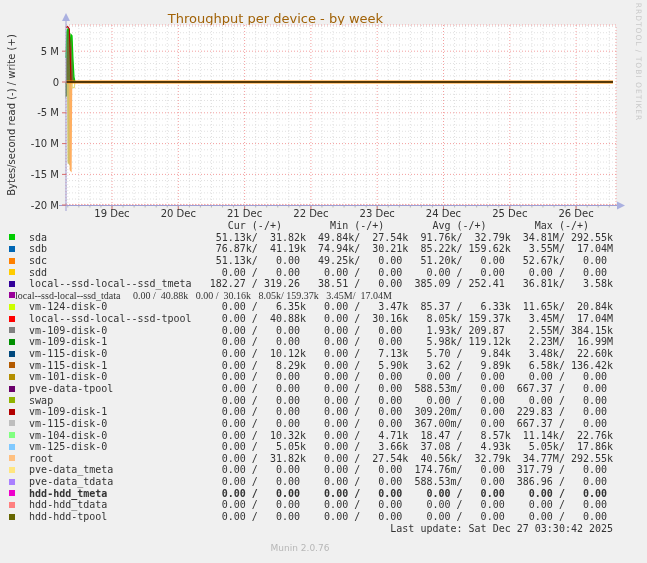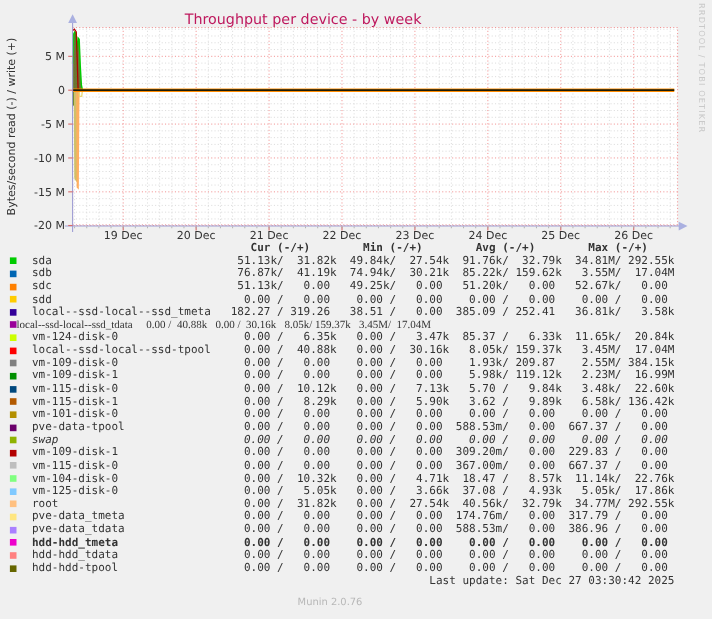--- a/index.html
+++ b/index.html
@@ -1,19 +1,19 @@
 <!DOCTYPE html>
 <html><head>
 <meta charset="utf-8">
 <style>
   html,body{margin:0;padding:0;}
   body{width:647px;height:563px;background:#f0f0f0;position:relative;overflow:hidden;
        font-family:"DejaVu Sans",sans-serif;}
   .chart-title{position:absolute;top:11px;left:0;width:551px;text-align:center;
-       font-size:13px;color:#be185d;}
+       font-size:13px;color:#a16207;}
   .ylabel{position:absolute;top:115px;left:11px;transform:translate(-50%,-50%) rotate(-90deg);
        white-space:nowrap;font-size:10px;color:#333;}
   .watermark{position:absolute;top:62px;left:638px;transform:translate(-50%,-50%) rotate(90deg);
        white-space:nowrap;font-size:7.5px;letter-spacing:1px;color:#c9c9c9;}
   #plot{position:absolute;top:0;left:0;}
   #legend{position:absolute;top:220px;left:5px;width:640px;
        font-family:"DejaVu Sans Mono",monospace;font-size:10px;color:#333;}
   .lrow{position:relative;height:11.65px;line-height:11.65px;white-space:pre;}
   .swatch{position:absolute;left:4px;top:2.6px;width:6px;height:6px;display:block;}
   .version{position:absolute;top:543px;left:0;width:600px;text-align:center;
@@ -194,36 +194,36 @@
     <text x="112" y="217" text-anchor="middle" font-size="10px" fill="#333" font-family="DejaVu Sans, sans-serif">19 Dec</text>
     <text x="178.3" y="217" text-anchor="middle" font-size="10px" fill="#333" font-family="DejaVu Sans, sans-serif">20 Dec</text>
     <text x="244.6" y="217" text-anchor="middle" font-size="10px" fill="#333" font-family="DejaVu Sans, sans-serif">21 Dec</text>
     <text x="310.9" y="217" text-anchor="middle" font-size="10px" fill="#333" font-family="DejaVu Sans, sans-serif">22 Dec</text>
     <text x="377.2" y="217" text-anchor="middle" font-size="10px" fill="#333" font-family="DejaVu Sans, sans-serif">23 Dec</text>
     <text x="443.5" y="217" text-anchor="middle" font-size="10px" fill="#333" font-family="DejaVu Sans, sans-serif">24 Dec</text>
     <text x="509.79999999999995" y="217" text-anchor="middle" font-size="10px" fill="#333" font-family="DejaVu Sans, sans-serif">25 Dec</text>
     <text x="576.0999999999999" y="217" text-anchor="middle" font-size="10px" fill="#333" font-family="DejaVu Sans, sans-serif">26 Dec</text>
   </svg>
 <div id="legend">
-    <div class="lrow"><span style="white-space: pre; font-weight: bold;">                                     Cur (-/+)        Min (-/+)        Avg (-/+)        Max (-/+)    </span></div>
+    <div class="lrow"><span style="white-space: pre;">                                     Cur (-/+)        Min (-/+)        Avg (-/+)        Max (-/+)    </span></div>
     <div class="lrow"><span style="white-space: pre; margin-top: 28px;">    sda                            51.13k/  31.82k  49.84k/  27.54k  91.76k/  32.79k  34.81M/ 292.55k</span><span class="swatch" style="background: rgb(0, 204, 0);"></span></div>
     <div class="lrow"><span style="white-space: pre; margin-top: 16px;">    sdb                            76.87k/  41.19k  74.94k/  30.21k  85.22k/ 159.62k   3.55M/  17.04M</span><span class="swatch" style="background: rgb(0, 102, 179);"></span></div>
     <div class="lrow"><span style="white-space: pre;">    sdc                            51.13k/   0.00   49.25k/   0.00   51.20k/   0.00   52.67k/   0.00 </span><span class="swatch" style="background: rgb(255, 128, 0);"></span></div>
     <div class="lrow"><span style="white-space: pre;">    sdd                             0.00 /   0.00    0.00 /   0.00    0.00 /   0.00    0.00 /   0.00 </span><span class="swatch" style="background: rgb(255, 204, 0);"></span></div>
     <div class="lrow"><span style="white-space: pre;">    local--ssd-local--ssd_tmeta   182.27 / 319.26   38.51 /   0.00  385.09 / 252.41   36.81k/   3.58k</span><span class="swatch" style="background: rgb(51, 0, 153);"></span></div>
     <div class="lrow"><span style="white-space: pre; font-family: Liberation Serif, serif;">    local--ssd-local--ssd_tdata     0.00 /  40.88k   0.00 /  30.16k   8.05k/ 159.37k   3.45M/  17.04M</span><span class="swatch" style="background: rgb(153, 0, 153);"></span></div>
     <div class="lrow"><span style="white-space: pre;">    vm-124-disk-0                   0.00 /   6.35k   0.00 /   3.47k  85.37 /   6.33k  11.65k/  20.84k</span><span class="swatch" style="background: rgb(204, 255, 0);"></span></div>
     <div class="lrow"><span style="white-space: pre;">    local--ssd-local--ssd-tpool     0.00 /  40.88k   0.00 /  30.16k   8.05k/ 159.37k   3.45M/  17.04M</span><span class="swatch" style="background: rgb(255, 0, 0);"></span></div>
     <div class="lrow"><span style="white-space: pre;">    vm-109-disk-0                   0.00 /   0.00    0.00 /   0.00    1.93k/ 209.87    2.55M/ 384.15k</span><span class="swatch" style="background: rgb(128, 128, 128);"></span></div>
     <div class="lrow"><span style="white-space: pre;">    vm-109-disk-1                   0.00 /   0.00    0.00 /   0.00    5.98k/ 119.12k   2.23M/  16.99M</span><span class="swatch" style="background: rgb(0, 143, 0);"></span></div>
     <div class="lrow"><span style="white-space: pre;">    vm-115-disk-0                   0.00 /  10.12k   0.00 /   7.13k   5.70 /   9.84k   3.48k/  22.60k</span><span class="swatch" style="background: rgb(0, 72, 125);"></span></div>
     <div class="lrow"><span style="white-space: pre;">    vm-115-disk-1                   0.00 /   8.29k   0.00 /   5.90k   3.62 /   9.89k   6.58k/ 136.42k</span><span class="swatch" style="background: rgb(179, 90, 0);"></span></div>
     <div class="lrow"><span style="white-space: pre;">    vm-101-disk-0                   0.00 /   0.00    0.00 /   0.00    0.00 /   0.00    0.00 /   0.00 </span><span class="swatch" style="background: rgb(179, 143, 0);"></span></div>
     <div class="lrow"><span style="white-space: pre;">    pve-data-tpool                  0.00 /   0.00    0.00 /   0.00  588.53m/   0.00  667.37 /   0.00 </span><span class="swatch" style="background: rgb(107, 0, 107);"></span></div>
-    <div class="lrow"><span style="white-space: pre; font-style: italic;">    swap                            0.00 /   0.00    0.00 /   0.00    0.00 /   0.00    0.00 /   0.00 </span><span class="swatch" style="background: rgb(143, 179, 0);"></span></div>
+    <div class="lrow"><span style="white-space: pre;">    swap                            0.00 /   0.00    0.00 /   0.00    0.00 /   0.00    0.00 /   0.00 </span><span class="swatch" style="background: rgb(143, 179, 0);"></span></div>
     <div class="lrow"><span style="white-space: pre;">    vm-109-disk-1                   0.00 /   0.00    0.00 /   0.00  309.20m/   0.00  229.83 /   0.00 </span><span class="swatch" style="background: rgb(179, 0, 0);"></span></div>
     <div class="lrow"><span style="white-space: pre;">    vm-115-disk-0                   0.00 /   0.00    0.00 /   0.00  367.00m/   0.00  667.37 /   0.00 </span><span class="swatch" style="background: rgb(190, 190, 190);"></span></div>
     <div class="lrow"><span style="white-space: pre;">    vm-104-disk-0                   0.00 /  10.32k   0.00 /   4.71k  18.47 /   8.57k  11.14k/  22.76k</span><span class="swatch" style="background: rgb(128, 255, 128);"></span></div>
     <div class="lrow"><span style="white-space: pre;">    vm-125-disk-0                   0.00 /   5.05k   0.00 /   3.66k  37.08 /   4.93k   5.05k/  17.86k</span><span class="swatch" style="background: rgb(128, 201, 255);"></span></div>
     <div class="lrow"><span style="white-space: pre;">    root                            0.00 /  31.82k   0.00 /  27.54k  40.56k/  32.79k  34.77M/ 292.55k</span><span class="swatch" style="background: rgb(255, 192, 128);"></span></div>
     <div class="lrow"><span style="white-space: pre;">    pve-data_tmeta                  0.00 /   0.00    0.00 /   0.00  174.76m/   0.00  317.79 /   0.00 </span><span class="swatch" style="background: rgb(255, 230, 128);"></span></div>
     <div class="lrow"><span style="white-space: pre;">    pve-data_tdata                  0.00 /   0.00    0.00 /   0.00  588.53m/   0.00  386.96 /   0.00 </span><span class="swatch" style="background: rgb(170, 128, 255);"></span></div>
     <div class="lrow"><span style="white-space: pre; font-weight: bold;">    hdd-hdd_tmeta                   0.00 /   0.00    0.00 /   0.00    0.00 /   0.00    0.00 /   0.00 </span><span class="swatch" style="background: rgb(238, 0, 204);"></span></div>
     <div class="lrow"><span style="white-space: pre;">    hdd-hdd_tdata                   0.00 /   0.00    0.00 /   0.00    0.00 /   0.00    0.00 /   0.00 </span><span class="swatch" style="background: rgb(255, 128, 128);"></span></div>
     <div class="lrow"><span style="white-space: pre;">    hdd-hdd-tpool                   0.00 /   0.00    0.00 /   0.00    0.00 /   0.00    0.00 /   0.00 </span><span class="swatch" style="background: rgb(102, 102, 0);"></span></div>

